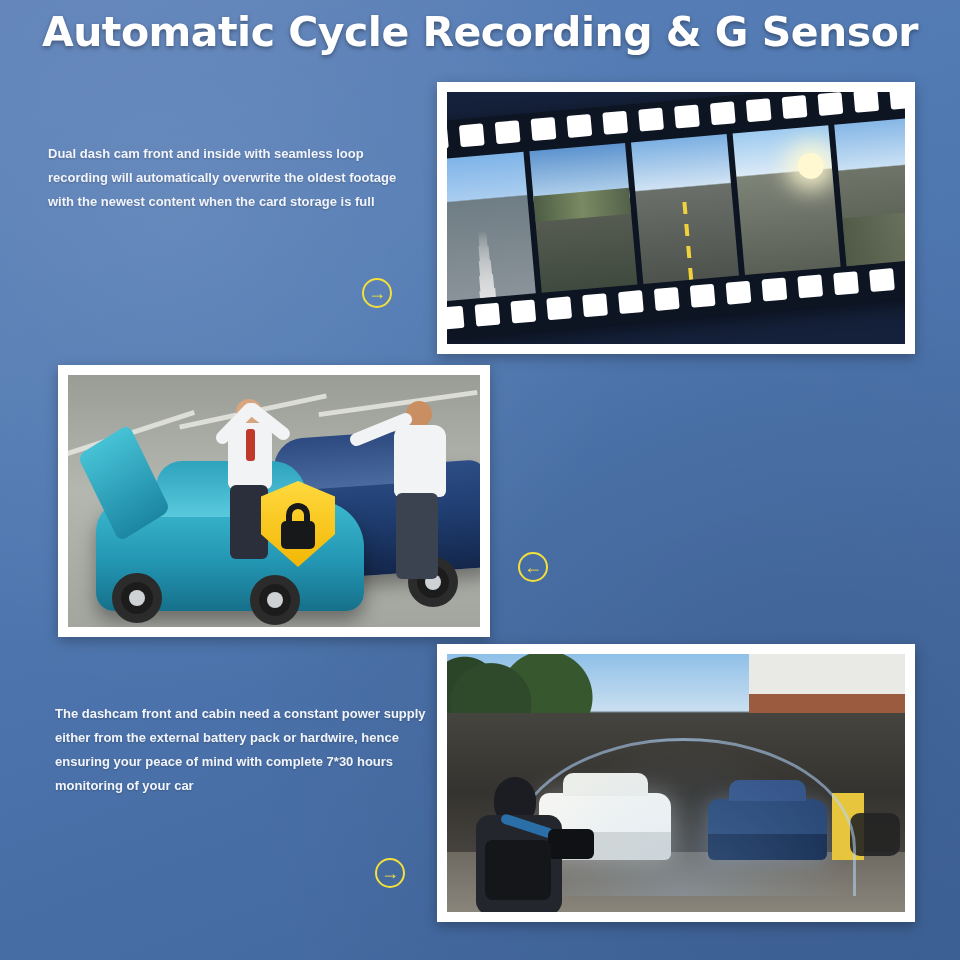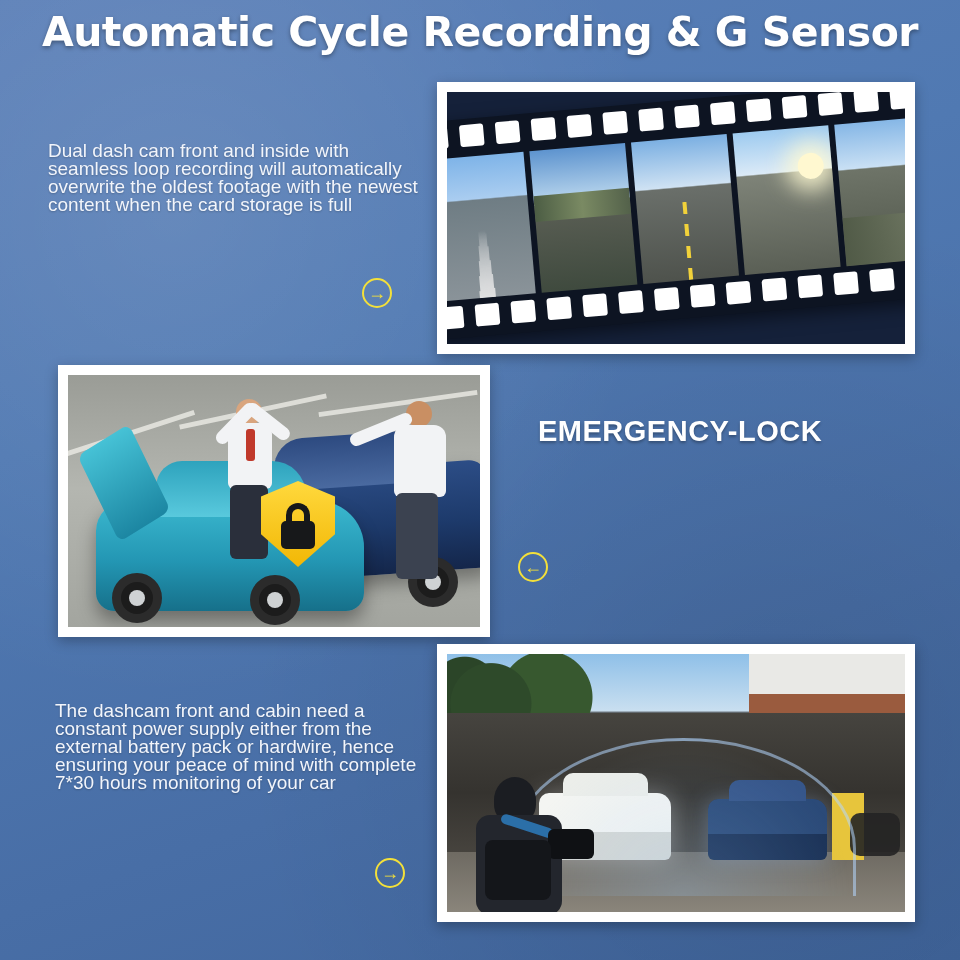--- a/index.html
+++ b/index.html
@@ -64,24 +64,25 @@
   .block-head {
     color: #ffffff;
     font-size: 29px;
     font-weight: bold;
     letter-spacing: 0.5px;
     text-shadow: 0 2px 3px rgba(0,0,0,0.3);
     font-family: "Liberation Sans", sans-serif;
   }
   .block-body {
     color: #f2f5fb;
-    font-size: 19px;
-    line-height: 18px;
+    font-size: 13px;
+    line-height: 24px;
     font-family: "Liberation Sans", sans-serif;
     text-shadow: 0 1px 2px rgba(0,0,0,0.22);
+    font-weight: bold;
   }
 
   
   .arrow {
     position: absolute;
     width: 30px;
     height: 30px;
     border: 2px solid #f3e03a;
     border-radius: 50%;
     color: #f3e03a;
@@ -378,21 +379,20 @@
 
         <div class="shield">
           <div class="lock-shackle"></div>
           <div class="lock-body"></div>
         </div>
       </div>
     </div>
   </div>
 
   <div style="position:absolute; left:538px; top:415px; width:410px;">
-    <div class="block-head">EMERGENCY-LOCK</div>
   </div>
 
   <div class="arrow" style="left:518px; top:552px;">←</div>
 
   <div style="position:absolute; left:55px; top:690px; width:390px;">
     <div class="block-body" style="margin-top:12px; width:380px;">The dashcam front and cabin need a constant power supply either from the external battery pack or hardwire, hence ensuring your peace of mind with complete 7*30 hours monitoring of your car</div>
   </div>
 
   <div class="arrow" style="left:375px; top:858px;">→</div>
 

